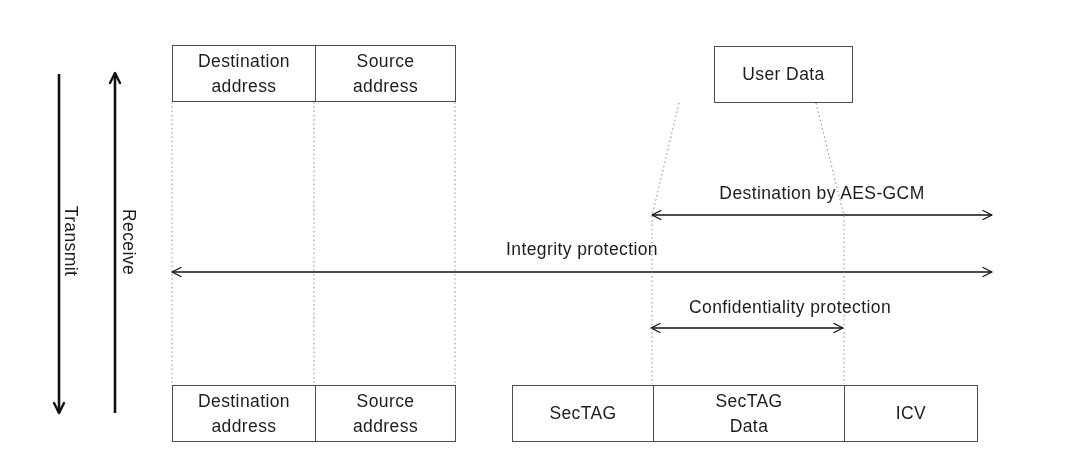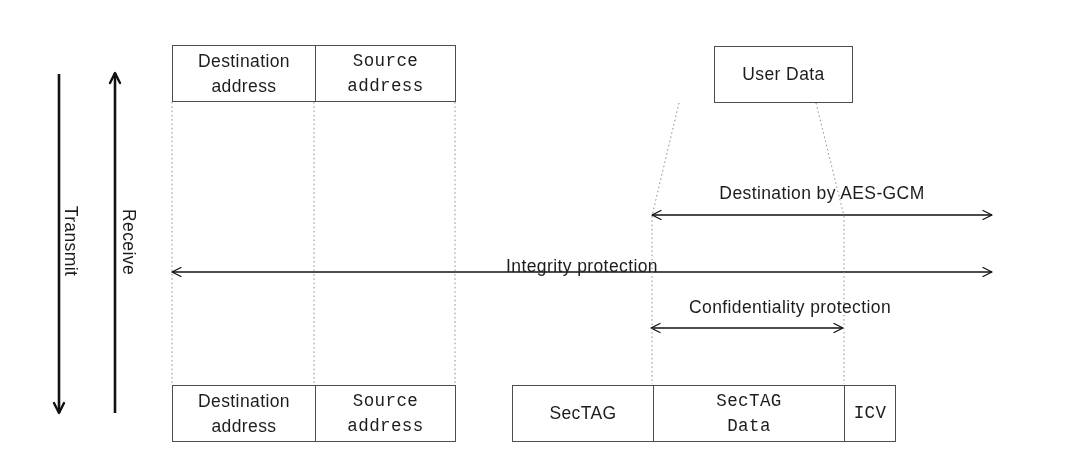--- a/index.html
+++ b/index.html
@@ -38,21 +38,20 @@
     white-space: pre-line;
     line-height: 25px;
     font-size: 17.5px;
     letter-spacing: 0.4px;
     color: #1d1d1d;
     box-sizing: border-box;
     height: 100%;
   }
   .cell + .cell {
     border-left: 1px solid #4d4d4d;
-    font-family: Liberation Mono, monospace;
   }
   .label {
     position: absolute;
     font-size: 17.5px;
     letter-spacing: 0.4px;
     white-space: nowrap;
     transform: translate(-50%, -50%);
     color: #1d1d1d;
   }
   .vlabel {
@@ -98,30 +97,30 @@
 address</div>
     <div class="cell" style="flex:1;">Source
 address</div>
   </div>
 
   <div class="frame" style="left:678px; top:46px; width:139px; height:57px;margin-left:36px;">
     <div class="cell" style="flex:1;">User Data</div>
   </div>
 
   <div class="label" style="left:822px; top:193px;">Destination by AES-GCM</div>
-  <div class="label" style="left:582px; top:266px;">Integrity protection</div>
+  <div class="label" style="left:582px; top:249px;">Integrity protection</div>
   <div class="label" style="left:790px; top:307px;">Confidentiality protection</div>
 
   <div class="frame" style="left:172px; top:385px; width:284px; height:57px;">
     <div class="cell" style="width:142px;">Destination
 address</div>
     <div class="cell" style="flex:1;">Source
 address</div>
   </div>
 
-  <div class="frame" style="left:512px; top:385px; width:384px; height:57px;">
+  <div class="frame" style="left:512px; top:385px; width:466px; height:57px;">
     <div class="cell" style="width:140px;">SecTAG</div>
     <div class="cell" style="width:191px;">SecTAG
 Data</div>
     <div class="cell" style="flex:1;text-align:right;">ICV</div>
   </div>
 
 </div>
 
 </body></html>

